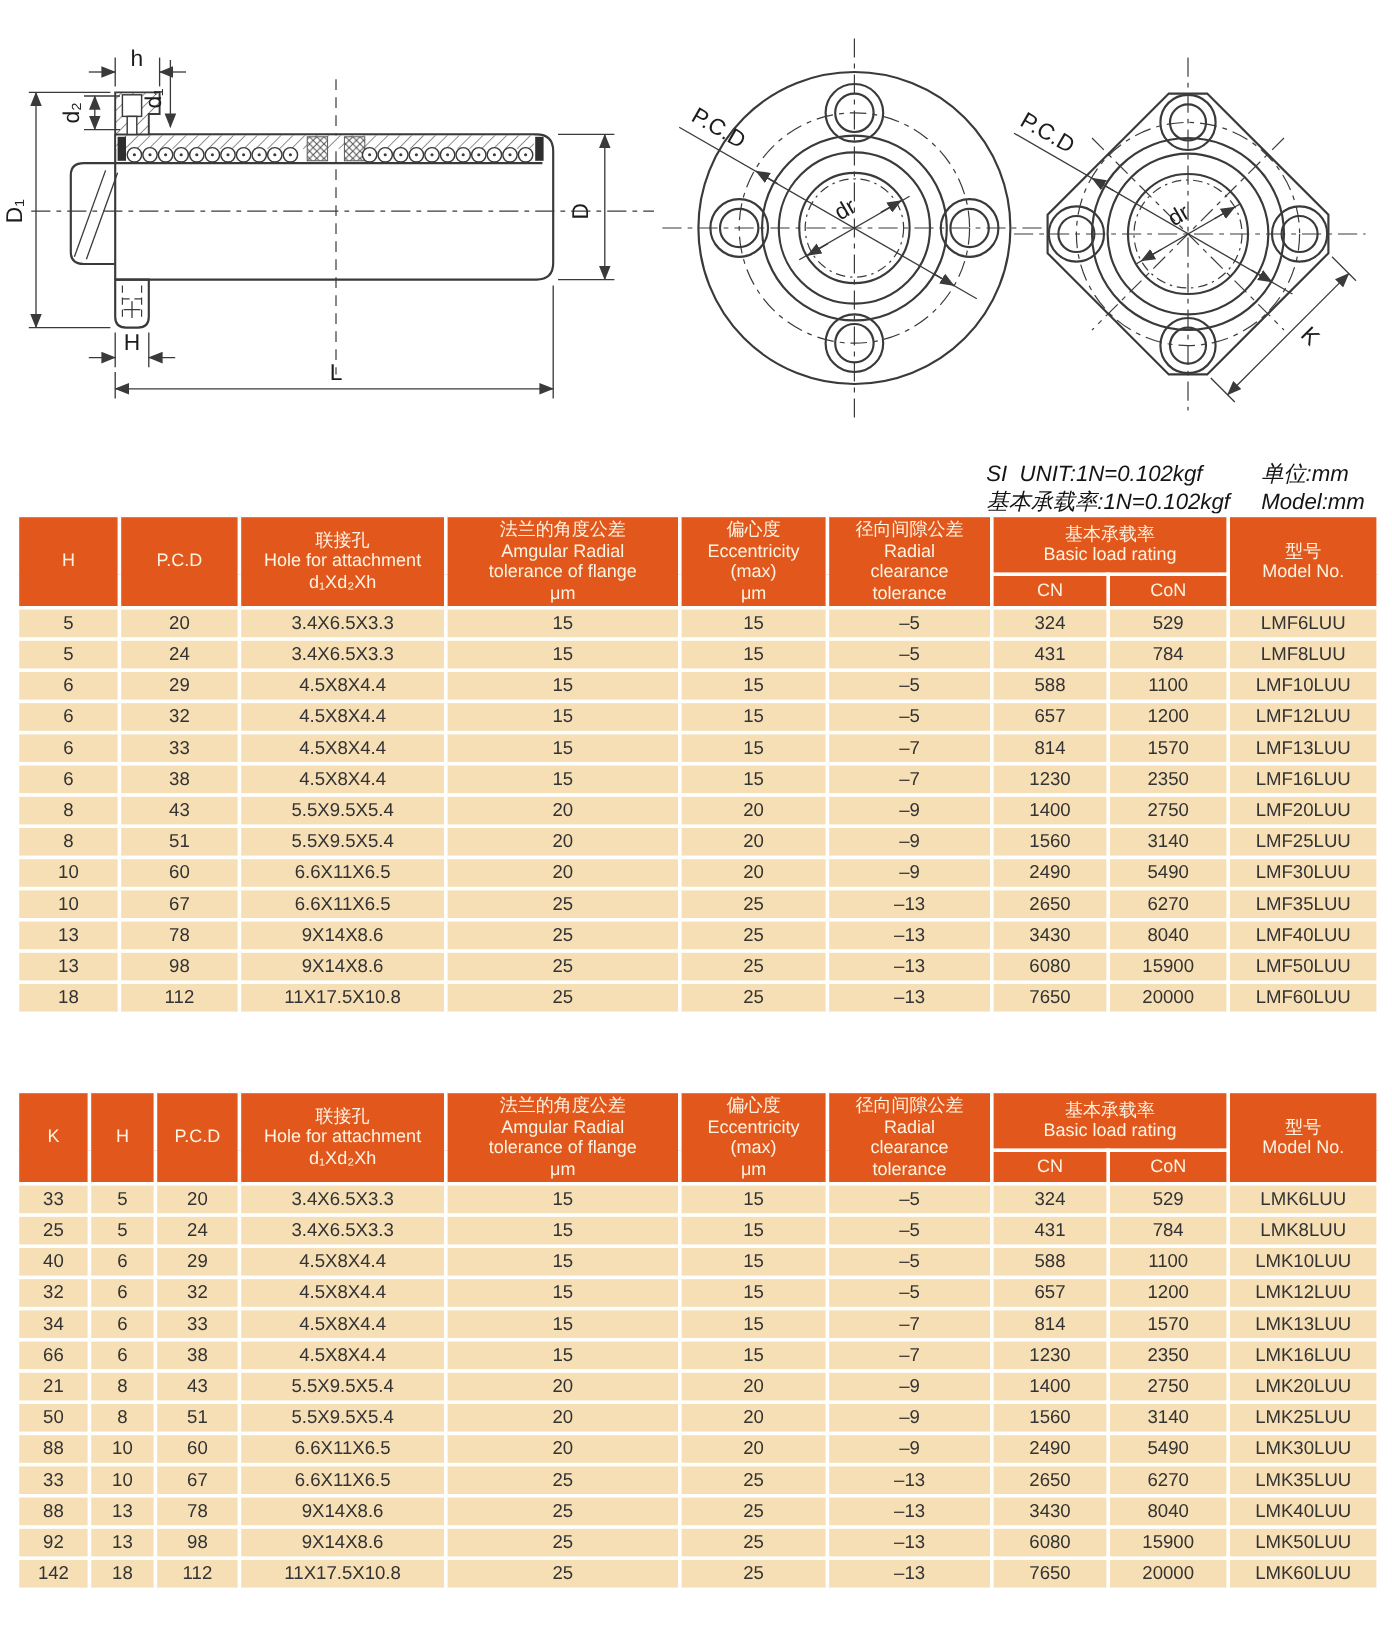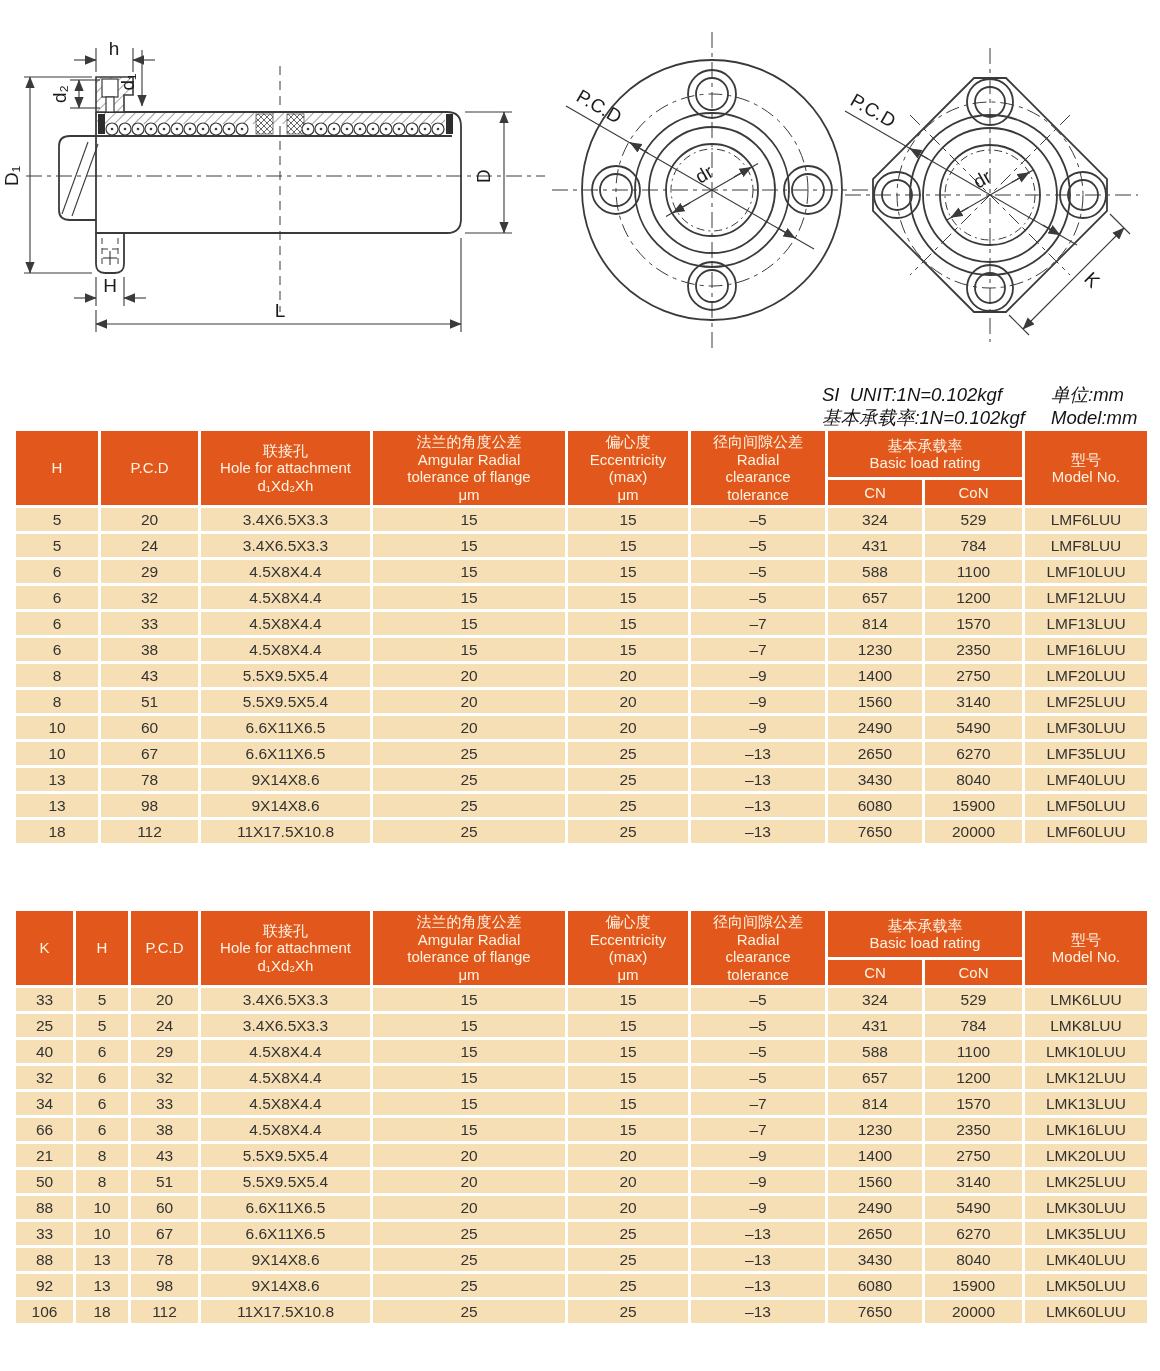--- a/index.html
+++ b/index.html
@@ -659,21 +659,21 @@
         <td>98</td>
         <td>9X14X8.6</td>
         <td>25</td>
         <td>25</td>
         <td>–13</td>
         <td>6080</td>
         <td>15900</td>
         <td>LMK50LUU</td>
       </tr>
       <tr>
-        <td>106</td>
+        <td>142</td>
         <td>18</td>
         <td>112</td>
         <td>11X17.5X10.8</td>
         <td>25</td>
         <td>25</td>
         <td>–13</td>
         <td>7650</td>
         <td>20000</td>
         <td>LMK60LUU</td>
       </tr>

